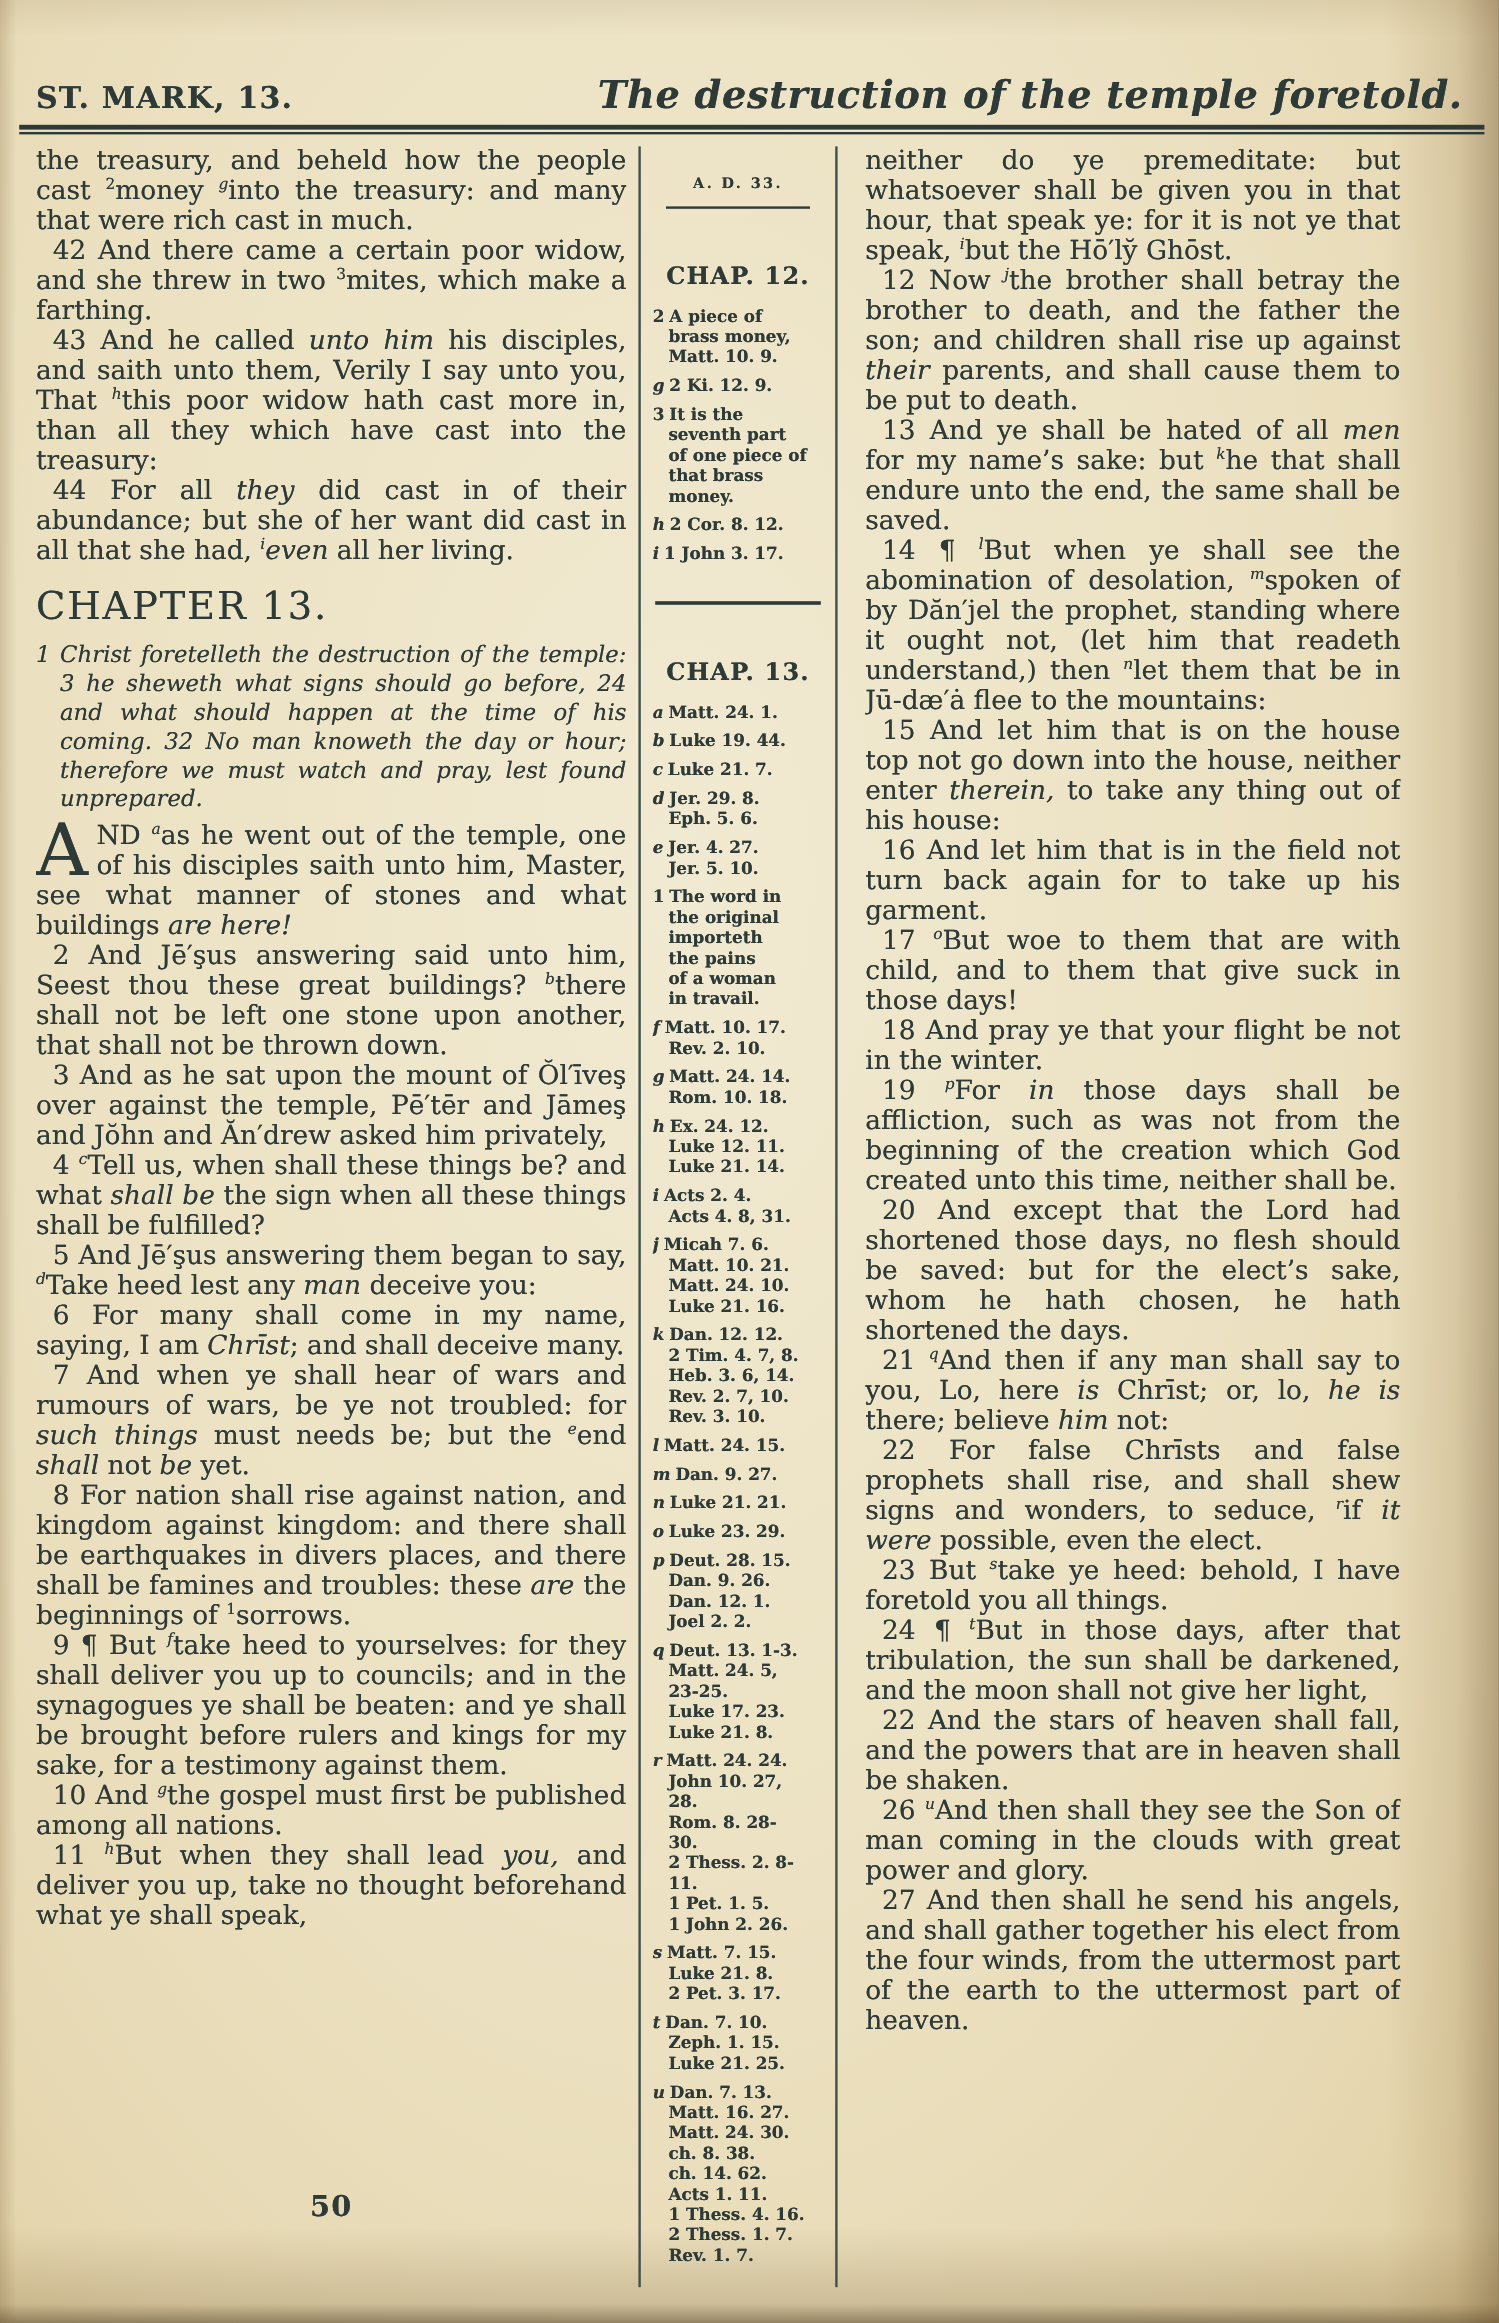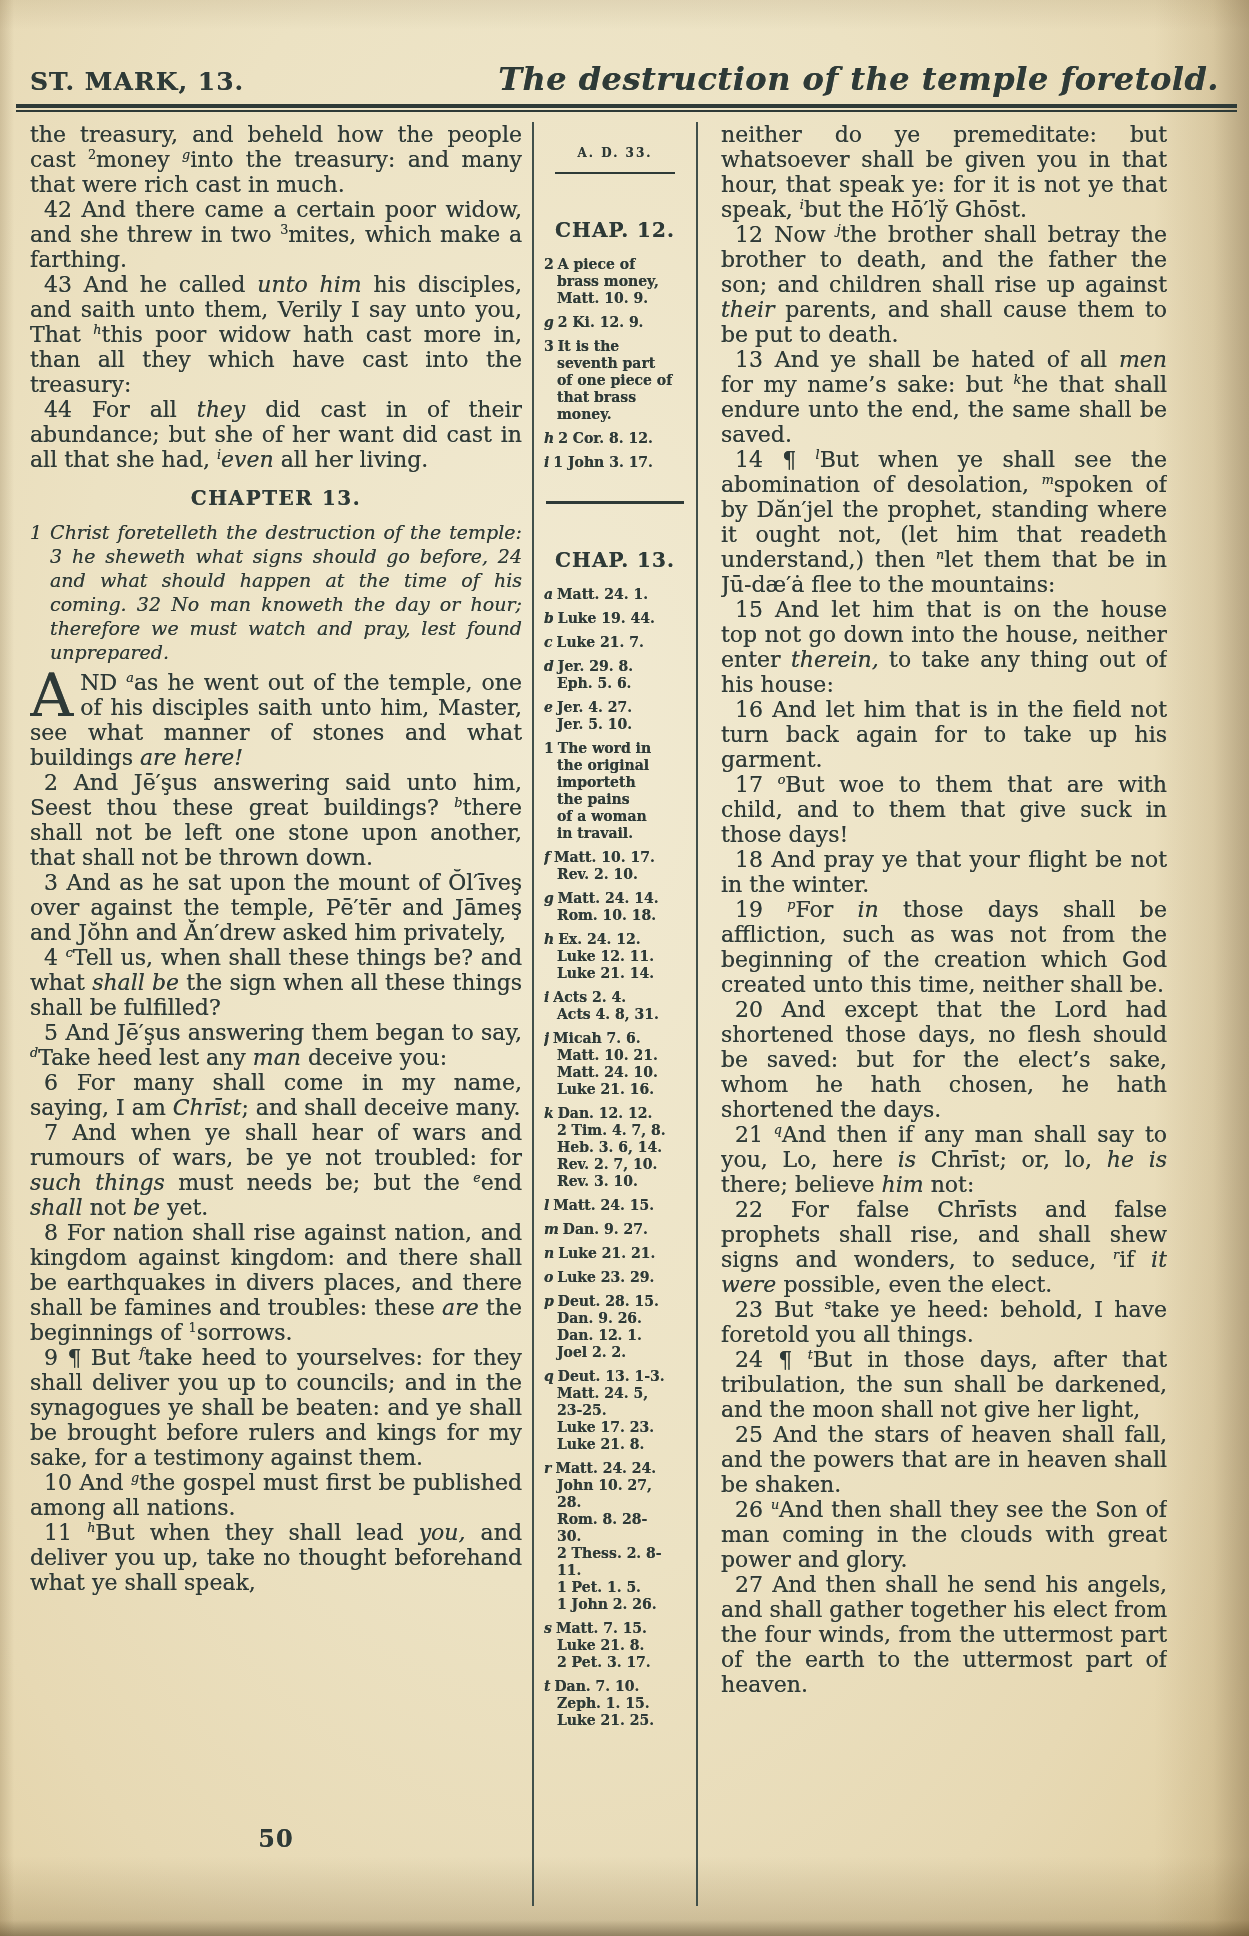--- a/index.html
+++ b/index.html
@@ -29,21 +29,21 @@
   .col-left{width:492px;overflow:hidden;}
   .vrule{width:2px;background:var(--rule);}
   .vr1{margin-left:10px;}
   .col-center{width:142px;margin:0 10px;overflow:hidden;}
   .col-right{width:446px;margin-left:23px;overflow:hidden;}
   
   .verse{margin:0;text-align:justify;font-size:22px;line-height:25px;text-indent:14px;}
   .verse.cont,.verse.dropv{text-indent:0;}
   sup.ref{font-size:.58em;line-height:0;vertical-align:super;letter-spacing:0;}
   sup.ref.it{font-style:italic;}
-  .chapter-heading{text-align:center;font-weight:bold;font-size:20px;letter-spacing:1.5px;margin:14px 0 10px;text-indent:0;}
+  .chapter-heading{font-weight:normal;font-size:32px;letter-spacing:1.5px;margin:14px 0 10px;text-indent:0;}
   .summary{font-style:italic;font-size:19px;line-height:24px;margin:0 0 6px;padding-left:20px;text-indent:-20px;text-align:justify;}
   .dropcap{float:left;font-size:60px;line-height:44px;padding:3px 7px 0 0;text-indent:0;}
   
   .ad-label{font-weight:bold;font-size:12px;text-align:center;letter-spacing:2px;margin-top:24px;}
   .ad-rule{border-top:2px solid var(--ink);width:84%;margin:12px auto 0;}
   .chap-heading{font-weight:bold;font-size:20px;text-align:center;letter-spacing:1px;margin:44px 0 14px;}
   .sec-rule{border-top:3px solid var(--ink);margin:30px 2px 0;}
   .note{margin:0 0 7px 0;font-size:14px;line-height:17px;font-weight:bold;padding-left:13px;text-indent:-13px;}
   .note .note-marker{padding-right:4px;}
   .note .note-marker.it{font-style:italic;}
@@ -107,38 +107,39 @@
           <div class="note"><span class="note-marker it">k</span><span class="note-text">Dan. 12. 12.<br>2 Tim. 4. 7, 8.<br>Heb. 3. 6, 14.<br>Rev. 2. 7, 10.<br>Rev. 3. 10.</span></div>
           <div class="note"><span class="note-marker it">l</span><span class="note-text">Matt. 24. 15.</span></div>
           <div class="note"><span class="note-marker it">m</span><span class="note-text">Dan. 9. 27.</span></div>
           <div class="note"><span class="note-marker it">n</span><span class="note-text">Luke 21. 21.</span></div>
           <div class="note"><span class="note-marker it">o</span><span class="note-text">Luke 23. 29.</span></div>
           <div class="note"><span class="note-marker it">p</span><span class="note-text">Deut. 28. 15.<br>Dan. 9. 26.<br>Dan. 12. 1.<br>Joel 2. 2.</span></div>
           <div class="note"><span class="note-marker it">q</span><span class="note-text">Deut. 13. 1-3.<br>Matt. 24. 5,<br>23-25.<br>Luke 17. 23.<br>Luke 21. 8.</span></div>
           <div class="note"><span class="note-marker it">r</span><span class="note-text">Matt. 24. 24.<br>John 10. 27,<br>28.<br>Rom. 8. 28-<br>30.<br>2 Thess. 2. 8-<br>11.<br>1 Pet. 1. 5.<br>1 John 2. 26.</span></div>
           <div class="note"><span class="note-marker it">s</span><span class="note-text">Matt. 7. 15.<br>Luke 21. 8.<br>2 Pet. 3. 17.</span></div>
           <div class="note"><span class="note-marker it">t</span><span class="note-text">Dan. 7. 10.<br>Zeph. 1. 15.<br>Luke 21. 25.</span></div>
+          <div class="note"><span class="note-marker it">u</span><span class="note-text">Dan. 7. 13.<br>Matt. 16. 27.<br>Matt. 24. 30.<br>ch. 8. 38.<br>ch. 14. 62.<br>Acts 1. 11.<br>1 Thess. 4. 16.<br>2 Thess. 1. 7.<br>Rev. 1. 7.</span></div>
         </div>
     </div>
     <div class="vrule"></div>
     <div class="col-right">
         <p class="verse cont">neither do ye premeditate: but whatsoever shall be given you in that hour, that speak ye: for it is not ye that speak, <sup class="ref it">i</sup>but the Hō′ly̆ Ghōst.</p>
         <p class="verse">12 Now <sup class="ref it">j</sup>the brother shall betray the brother to death, and the father the son; and children shall rise up against <i>their</i> parents, and shall cause them to be put to death.</p>
         <p class="verse">13 And ye shall be hated of all <i>men</i> for my name’s sake: but <sup class="ref it">k</sup>he that shall endure unto the end, the same shall be saved.</p>
         <p class="verse">14 ¶ <sup class="ref it">l</sup>But when ye shall see the abomination of desolation, <sup class="ref it">m</sup>spoken of by Dăn′jel the prophet, standing where it ought not, (let him that readeth understand,) then <sup class="ref it">n</sup>let them that be in Jū-dæ′ȧ flee to the mountains:</p>
         <p class="verse">15 And let him that is on the house top not go down into the house, neither enter <i>therein,</i> to take any thing out of his house:</p>
         <p class="verse">16 And let him that is in the field not turn back again for to take up his garment.</p>
         <p class="verse">17 <sup class="ref it">o</sup>But woe to them that are with child, and to them that give suck in those days!</p>
         <p class="verse">18 And pray ye that your flight be not in the winter.</p>
         <p class="verse">19 <sup class="ref it">p</sup>For <i>in</i> those days shall be affliction, such as was not from the beginning of the creation which God created unto this time, neither shall be.</p>
         <p class="verse">20 And except that the Lord had shortened those days, no flesh should be saved: but for the elect’s sake, whom he hath chosen, he hath shortened the days.</p>
         <p class="verse">21 <sup class="ref it">q</sup>And then if any man shall say to you, Lo, here <i>is</i> Chrīst; or, lo, <i>he is</i> there; believe <i>him</i> not:</p>
         <p class="verse">22 For false Chrīsts and false prophets shall rise, and shall shew signs and wonders, to seduce, <sup class="ref it">r</sup>if <i>it were</i> possible, even the elect.</p>
         <p class="verse">23 But <sup class="ref it">s</sup>take ye heed: behold, I have foretold you all things.</p>
         <p class="verse">24 ¶ <sup class="ref it">t</sup>But in those days, after that tribulation, the sun shall be darkened, and the moon shall not give her light,</p>
-        <p class="verse">25 And the stars of heaven shall fall, and the powers that are in heaven shall be shaken.</p>
+        <p class="verse">22 And the stars of heaven shall fall, and the powers that are in heaven shall be shaken.</p>
         <p class="verse">26 <sup class="ref it">u</sup>And then shall they see the Son of man coming in the clouds with great power and glory.</p>
         <p class="verse">27 And then shall he send his angels, and shall gather together his elect from the four winds, from the uttermost part of the earth to the uttermost part of heaven.</p>
       </div>
   </div>
 
   <div class="page-number">50</div>
 </div>
 
 </body></html>

